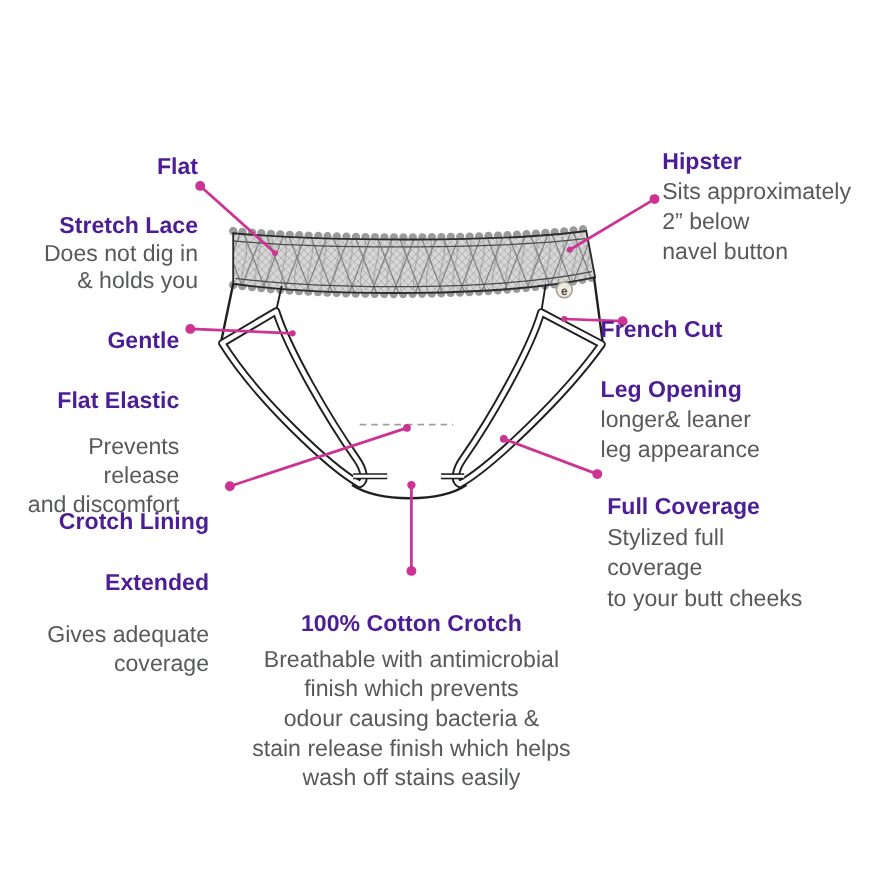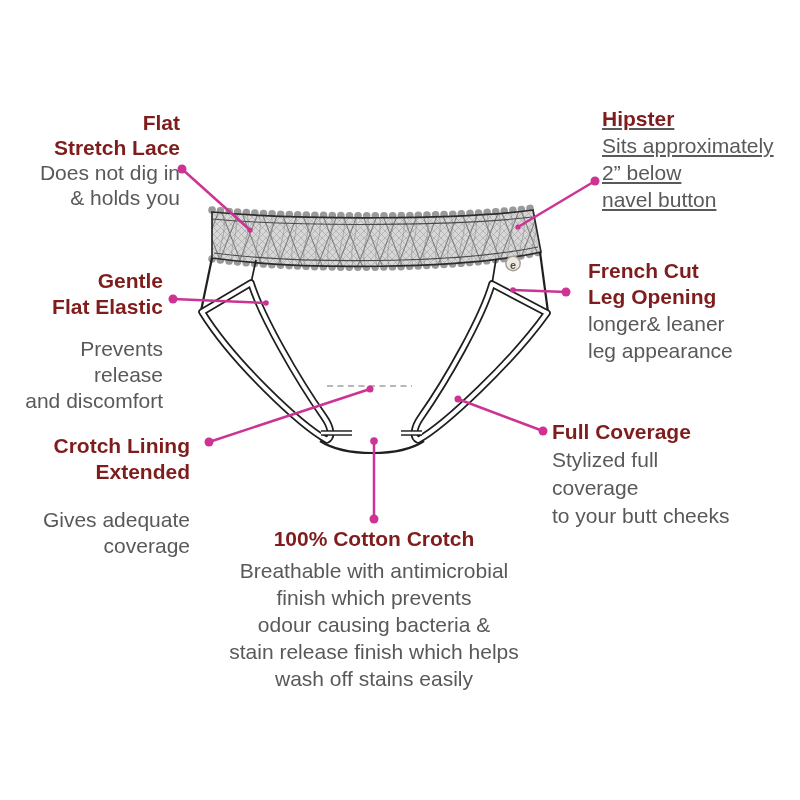--- a/index.html
+++ b/index.html
@@ -1,20 +1,20 @@
 <!DOCTYPE html>
 <html><head>
 <meta charset="utf-8">
 <style>
   html,body{margin:0;padding:0;background:#ffffff;}
   .canvas{position:relative;width:800px;height:800px;background:#ffffff;overflow:hidden;
           font-family:"Liberation Sans", sans-serif;}
   .art{position:absolute;left:0;top:0;}
   .co{position:absolute;font-size:21px;line-height:27px;color:#58595a;white-space:nowrap;}
-  .co .t{font-weight:bold;color:#7f1d1d;}
+  .co .t{font-weight:bold;color:#4c1d95;margin-top:29px;}
   .co.r{text-align:right;}
   .co.c{text-align:center;white-space:normal;}
   .lh25{line-height:25px;}
   .lh26{line-height:26px;}
   .lh28{line-height:28px;}
   .gap16{margin-top:16px;}
   .gap6{margin-top:22px;}
   .gap5{margin-top:5px;}
 </style>
 </head>
@@ -123,36 +123,36 @@
     </g>
   </svg>
 
   <div class="co r lh25" style="right:620px;top:110px;">
     <div class="t">Flat</div>
     <div class="t">Stretch Lace</div>
     <div>Does not dig in</div>
     <div>&amp; holds you</div>
   </div>
 
-  <div class="co" style="left:602px;top:105px;text-decoration:underline;">
+  <div class="co" style="left:602px;top:105px;">
     <div class="t">Hipster</div>
     <div>Sits approximately</div>
     <div>2” below</div>
     <div>navel button</div>
   </div>
 
   <div class="co r lh26" style="right:637px;top:268px;">
     <div class="t">Gentle</div>
     <div class="t">Flat Elastic</div>
     <div class="gap16">Prevents</div>
     <div>release</div>
     <div>and discomfort</div>
   </div>
 
-  <div class="co" style="left:588px;top:258px;">
+  <div class="co" style="left:546px;top:258px;">
     <div class="t lh25">French Cut</div>
     <div class="t">Leg Opening</div>
     <div>longer&amp; leaner</div>
     <div>leg appearance</div>
   </div>
 
   <div class="co r lh26" style="right:610px;top:433px;">
     <div class="t">Crotch Lining</div>
     <div class="t">Extended</div>
     <div class="gap6">Gives adequate</div>

